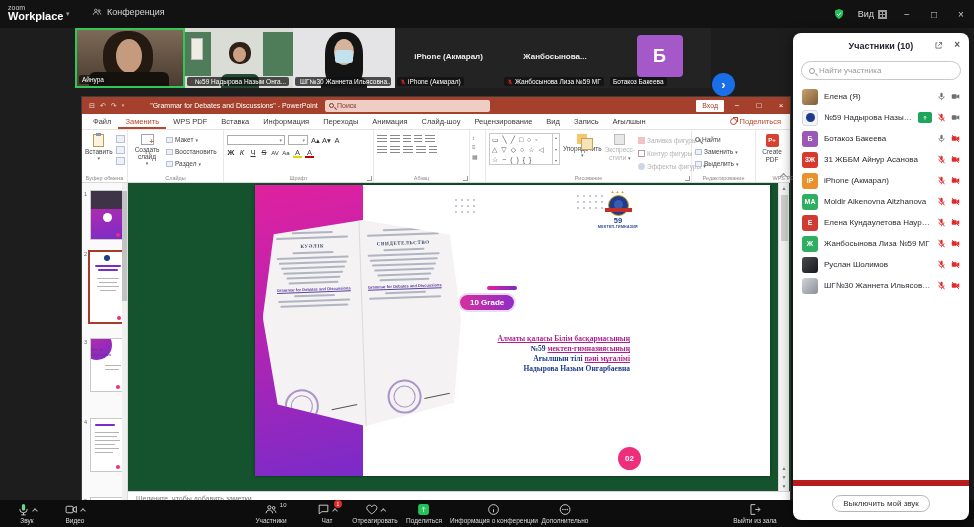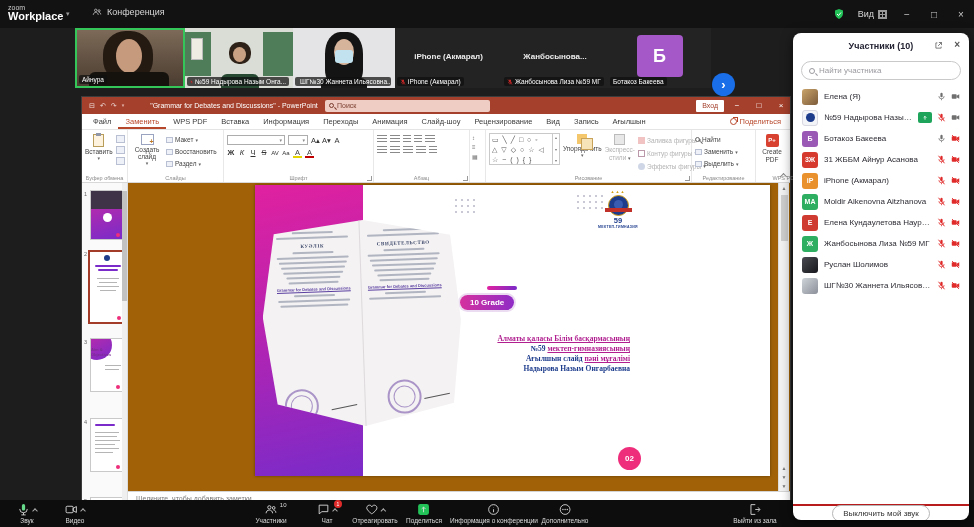--- a/index.html
+++ b/index.html
@@ -113,21 +113,21 @@
 #thumbs{width:46px;background:#fafafa;border-right:1px solid #dcdcdc;position:relative;overflow:hidden;flex:none}
 .tn{position:absolute;left:2px;font-size:5.5px;color:#666}
 .thumb{position:absolute;left:8px;width:33px;background:#fff;border:1px solid #c9c9c9;overflow:hidden}
 .thumb.sel{border:2px solid #a33c28;left:6px;width:37px}
 .pd{position:absolute;right:2px;bottom:2px;width:4px;height:4px;border-radius:50%;background:#ee2d7b}
 .tbar{position:absolute;height:2px;background:#7a2bc9;border-radius:1px}
 .gbar{position:absolute;height:1px;background:#b5b5b5}
 .tsb{position:absolute;right:0;top:0;bottom:0;width:5px;background:#efefef}
 .tsbth{position:absolute;right:0;top:8px;width:5px;height:110px;background:#c2c2c2}
 #editcol{flex:1;display:flex;flex-direction:column;min-width:0}
-#editarea{flex:1;background:#a16207;position:relative;overflow:hidden}
+#editarea{flex:1;background:#14532d;position:relative;overflow:hidden}
 #notesbar{height:14px;background:#fff;border-top:1px solid #d4d4d4;font-size:7px;color:#777;
   display:flex;align-items:center;padding-left:8px}
 .vsb{position:absolute;right:1px;top:0;bottom:0;width:11px;background:#f2f2f2;border-left:1px solid #ddd;
   display:flex;flex-direction:column;align-items:center;font-size:5px;color:#777}
 .vsbth{position:absolute;top:12px;left:2px;width:7px;height:46px;background:#cdcdcd}
 .vsbbot{position:absolute;bottom:2px;left:0;right:0;display:flex;flex-direction:column;align-items:center;gap:3px;font-size:5px;color:#777}
 
 
 #canvas{position:absolute;left:127px;top:2px;width:515px;height:291px;background:#fff;box-shadow:0 0 3px rgba(0,0,0,.4)}
 .gradband{position:absolute;left:0;top:0;width:108px;height:100%;
@@ -192,21 +192,21 @@
 .pname{flex:1;font-size:8px;color:#2b2b33;white-space:nowrap;overflow:hidden;text-overflow:ellipsis}
 .picons{display:flex;gap:5px;align-items:center;flex:none}
 .pic{width:9px;height:9px}
 .pic rect,.pic .f{fill:currentColor}
 .pic path{stroke:currentColor;fill:none;stroke-width:2}
 .pic .f{stroke:none}
 .pic .slash{stroke:#e02b2b;stroke-width:2.6}
 .i-gray{color:#6f6f6f}.i-red{color:#e02b2b}
 .shb{width:14px;height:11px;background:#1ea55b;border-radius:2px;display:flex;align-items:center;justify-content:center;flex:none}
 .shb svg{width:8px;height:8px}
-.pfoot{height:16px;border-top:2px solid #b91c1c;display:flex;align-items:center;justify-content:center}
+.pfoot{height:40px;border-top:6px solid #b91c1c;display:flex;align-items:center;justify-content:center}
 .mutebtn{border:1px solid #b5b5b5;border-radius:10px;padding:3px 10px;font-size:8px;color:#333;background:#fff;font-family:inherit}
 
 
 #tbar{position:absolute;left:0;right:0;top:500px;height:27px;background:#0d0d0e;z-index:4}
 .titem{position:absolute;top:3px;transform:translateX(-50%);display:flex;flex-direction:column;
   align-items:center;gap:1px;color:#dcdcdc;font-size:6.5px;white-space:nowrap}
 .irow{display:flex;align-items:center;gap:3px;position:relative;height:13px}
 .tic{width:13px;height:13px}
 .tic path,.tic rect.o,.tic circle.o{stroke:#e2e2e2;fill:none;stroke-width:1.6}
 .chv{width:4px;height:4px;border-left:1px solid #aaa;border-top:1px solid #aaa;transform:rotate(45deg);margin-top:2px}
@@ -598,21 +598,21 @@
               <div class="lognum">59</div>
               <div class="logcap">МЕКТЕП-ГИМНАЗИЯ</div>
             </div>
 
             <div class="tunder"></div>
             <div class="gbadge">10 Grade</div>
 
             <div class="orgs">
               <div class="mgt">Алматы қаласы Білім басқармасының</div>
               <div><span class="nvy">№59 </span><span class="mgt">мектеп-гимназиясының</span></div>
-              <div><span class="nvy">Ағылшын слайд </span><span class="mgt">пәні мұғалімі</span></div>
+              <div><span class="nvy">Ағылшын тілі </span><span class="mgt">пәні мұғалімі</span></div>
               <div class="nvy">Надырова Назым Онгарбаевна</div>
             </div>
 
             <div class="pnum">02</div>
 
             <div class="cert">
               <div class="cpage cpl">
                 <div>
                     <div class="fl" style="width: 50%;"></div>
                     <div class="fl" style="width: 87%;"></div>

